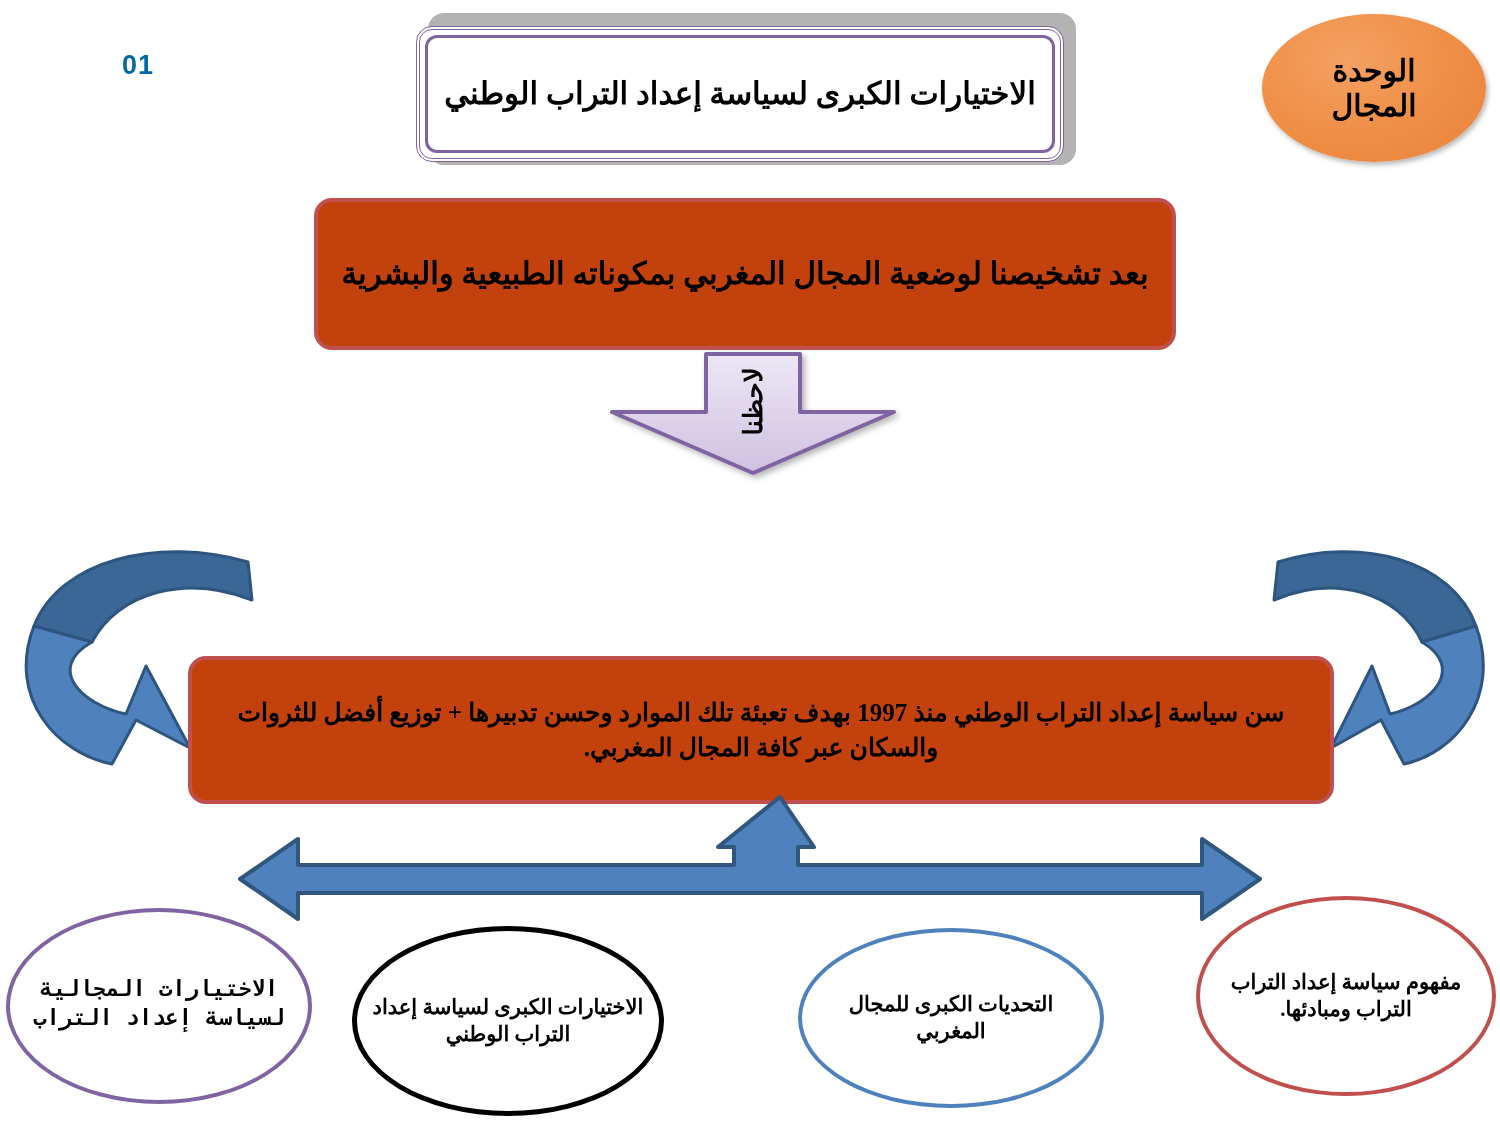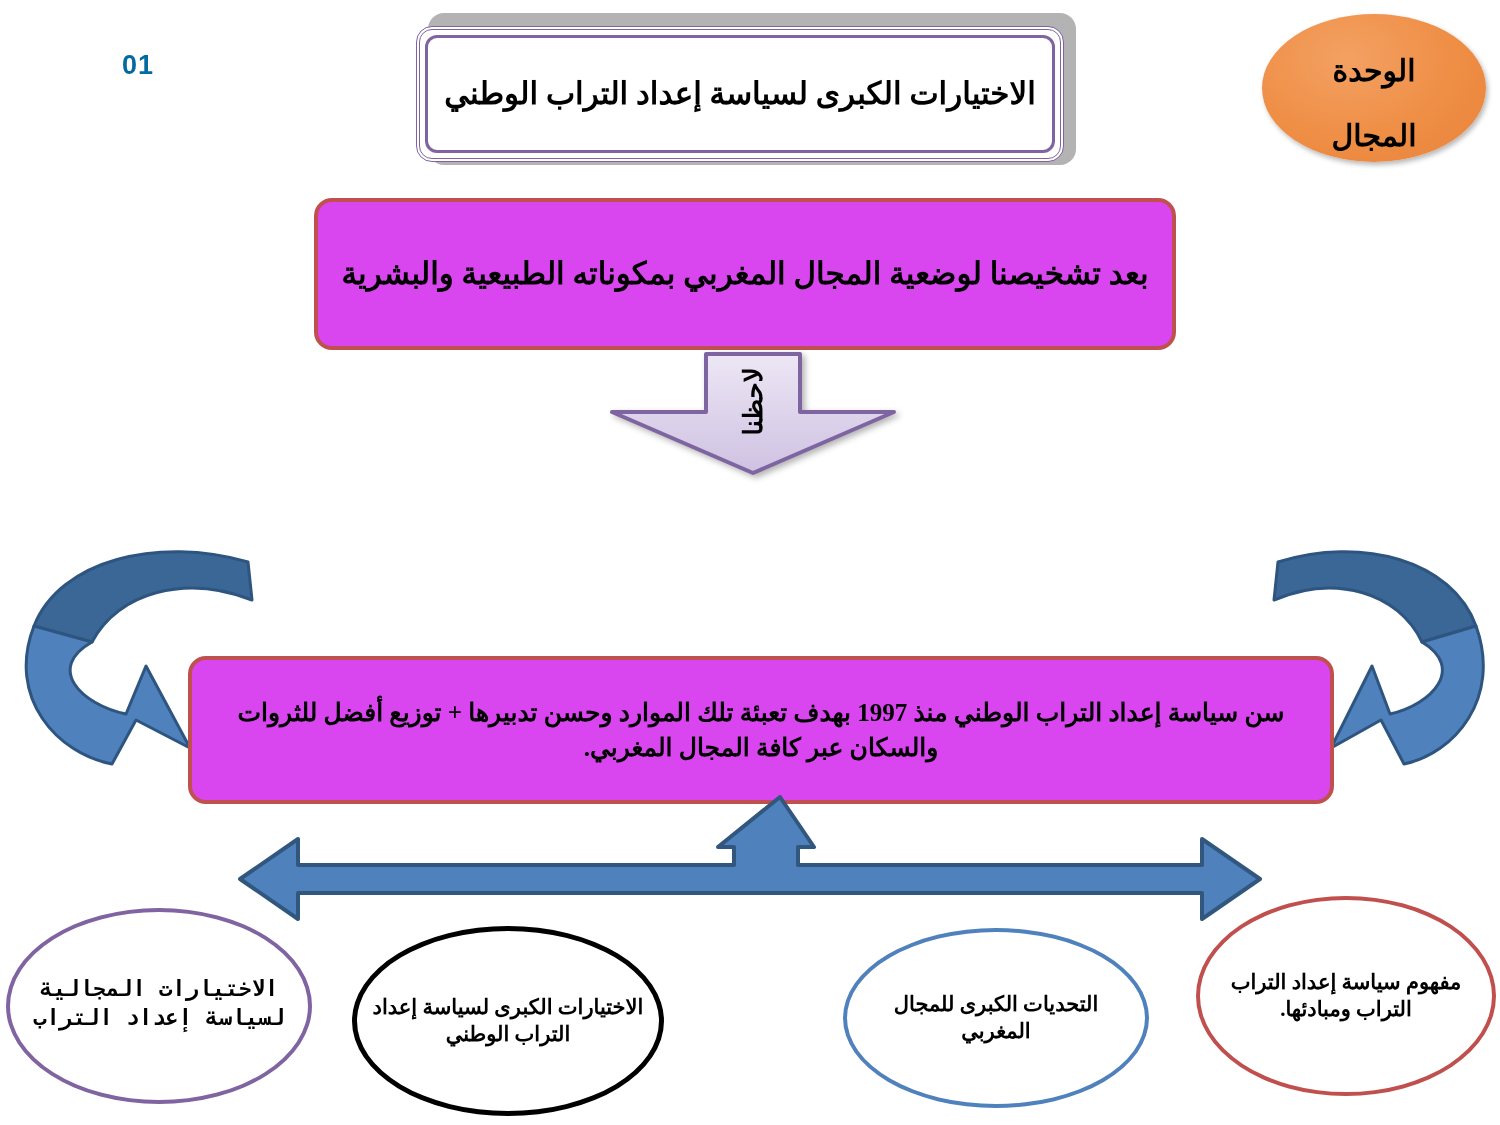--- a/index.html
+++ b/index.html
@@ -23,21 +23,21 @@
   
   .unit-badge{
     position:absolute;left:1262px;top:14px;width:224px;height:148px;
     border-radius:50%;
     background:#F0924B;
     background:radial-gradient(ellipse at 38% 30%, #F3A163 0%, #EF8E45 55%, #E9823A 100%);
     box-shadow:2px 3px 5px rgba(0,0,0,.28);
     display:flex;align-items:center;justify-content:center;text-align:center;
     color:#000;font-weight:bold;font-size:30px;line-height:1.18;
   }
-  .unit-badge span{display:block;margin-top:30px;}
+  .unit-badge span{display:block;}
 
   
   .title-shadow{
     position:absolute;left:428px;top:13px;width:648px;height:152px;
     background:#b3b3b3;border-radius:16px;
   }
   .title-box{
     position:absolute;left:416px;top:26px;width:648px;height:136px;
     background:#ffffff;border:4px double #8064A2;border-radius:16px;
     box-sizing:border-box;
@@ -48,21 +48,21 @@
     border:3px solid #8064A2;border-radius:12px;
     display:flex;align-items:center;justify-content:center;text-align:center;
     box-sizing:border-box;
   }
   .title-text{
     font-weight:bold;font-size:31px;line-height:1.28;color:#000;padding:0 14px;
   }
 
   
   .rbox{
-    position:absolute;background:#d946ef;border:4px solid #C0504D;border-radius:18px;
+    position:absolute;background:#c2410c;border:4px solid #C0504D;border-radius:18px;
     box-sizing:border-box;display:flex;align-items:center;justify-content:center;
     text-align:center;color:#000;font-weight:bold;
   }
   .box-diagnosis{left:314px;top:198px;width:862px;height:152px;font-size:31px;line-height:1.32;}
   .box-suffering{left:222px;top:482px;width:1070px;height:152px;font-size:31px;line-height:1.32;}
   .box-policy{left:188px;top:656px;width:1146px;height:148px;font-size:25px;line-height:1.42;}
   .rbox .t{padding:0 20px;}
 
   
   .down-arrow{
@@ -94,21 +94,21 @@
 
   
   .ell{
     position:absolute;background:#ffffff;border-radius:50%;box-sizing:border-box;
     display:flex;align-items:center;justify-content:center;text-align:center;
     color:#000;font-weight:bold;line-height:1.3;
   }
   .ell .t{padding:0 12px;}
   .ell-1{left:6px;top:908px;width:306px;height:196px;border:4px solid #8064A2;font-size:22px;font-family:Liberation Mono, monospace;}
   .ell-2{left:352px;top:926px;width:312px;height:190px;border:5px solid #000000;font-size:21px;}
-  .ell-3{left:843px;top:928px;width:306px;height:180px;border:4px solid #4F81BD;font-size:21px;}
+  .ell-3{left:798px;top:928px;width:306px;height:180px;border:4px solid #4F81BD;font-size:21px;}
   .ell-4{left:1196px;top:896px;width:300px;height:200px;border:4px solid #C0504D;font-size:21px;}
 </style>
 </head>
 <body>
 
 <div class="stage">
 
   <div class="page-num">01</div>
 
   <div class="unit-badge">

